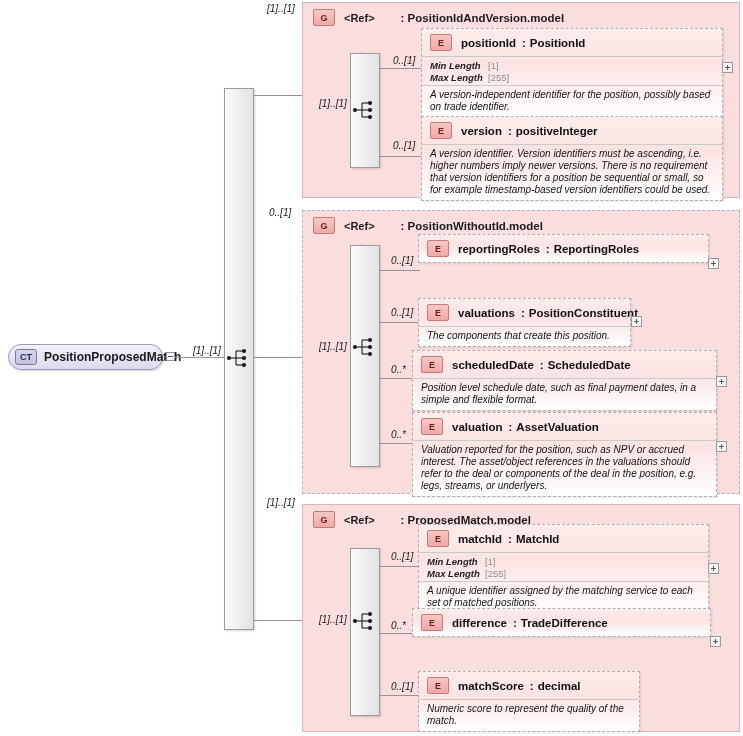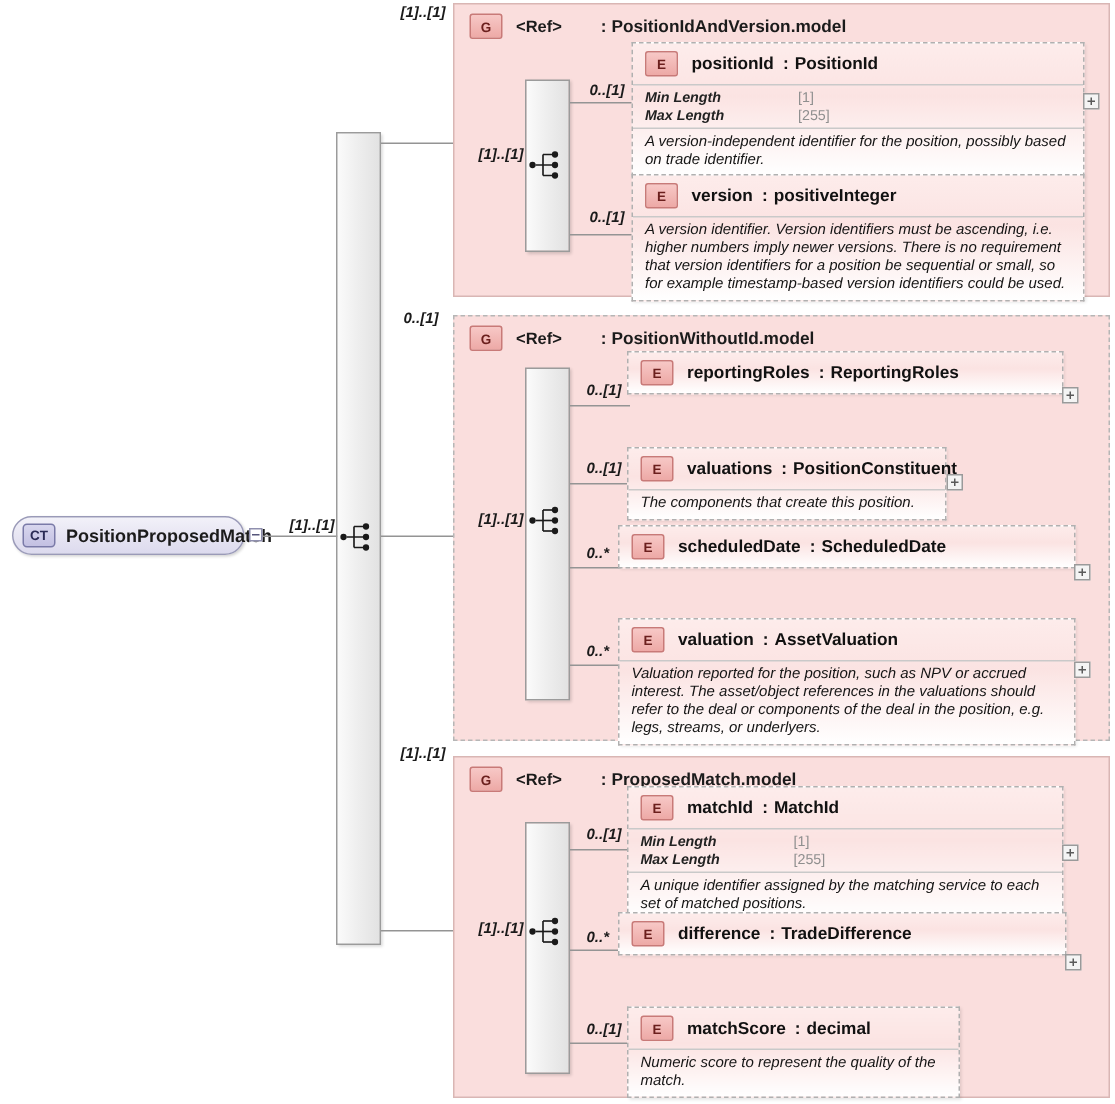--- a/index.html
+++ b/index.html
@@ -184,21 +184,21 @@
     font-size: 11.5px;
     font-weight: bold;
     color: #111;
   }
   .facets {
     border-top: 1px solid #c9c9c9;
     padding: 3px 8px 2px 8px;
     font-size: 9.5px;
     line-height: 11.5px;
   }
-  .facet-row { display: flex; gap: 44px; }
+  .facet-row { display: flex; }
   .facet-name {
     font-style: italic;
     font-weight: bold;
     color: #222;
     width: 58px;
     flex: none;
   }
   .facet-val { color: #8f8f8f; }
   .doc {
     border-top: 1px solid #c9c9c9;
@@ -228,21 +228,21 @@
   
   .line-h {
     position: absolute;
     height: 0;
     border-top: 1px solid #949494;
   }
   .card {
     position: absolute;
     font-size: 10px;
     font-style: italic;
-    font-weight: bold;
+    font-weight: normal;
     color: #1a1a1a;
     white-space: nowrap;
   }
 </style>
 </head>
 <body>
 
 <div class="canvas">
 
   <div class="ct-node">
@@ -392,20 +392,21 @@
   </div>
   <div class="expander" style="left:631px; top:316px;"></div>
 
   <div class="elem" style="left:412px; top:350px; width:305px;">
     <div class="elem-head">
       <span class="e-badge">E</span>
       <span class="e-name">scheduledDate</span>
       <span class="e-sep">:</span>
       <span class="e-type">ScheduledDate</span>
     </div>
+    <div class="doc">Position level schedule date, such as final payment dates, in a simple and flexible format.</div>
   </div>
   <div class="expander" style="left:716px; top:376px;"></div>
 
   <div class="elem" style="left:412px; top:412px; width:305px;">
     <div class="elem-head">
       <span class="e-badge">E</span>
       <span class="e-name">valuation</span>
       <span class="e-sep">:</span>
       <span class="e-type">AssetValuation</span>
     </div>

